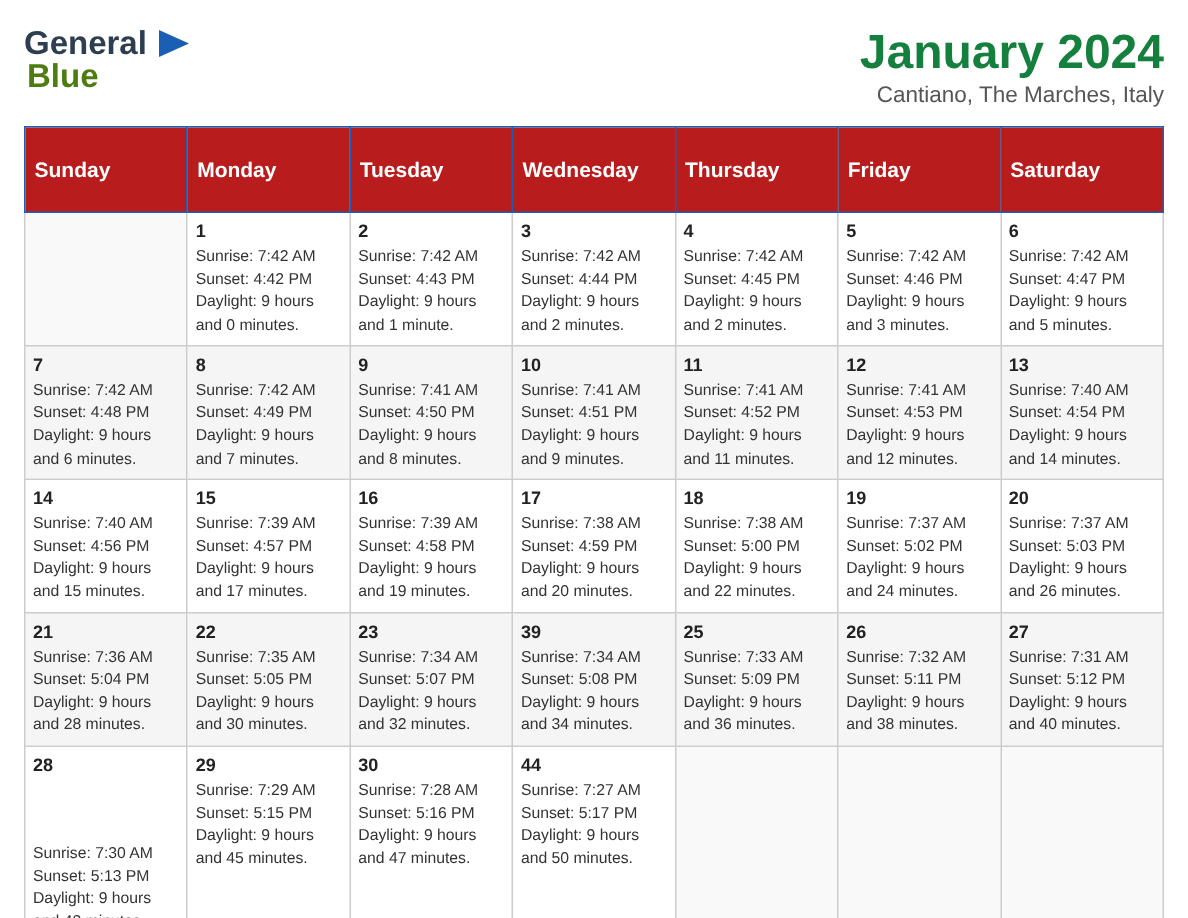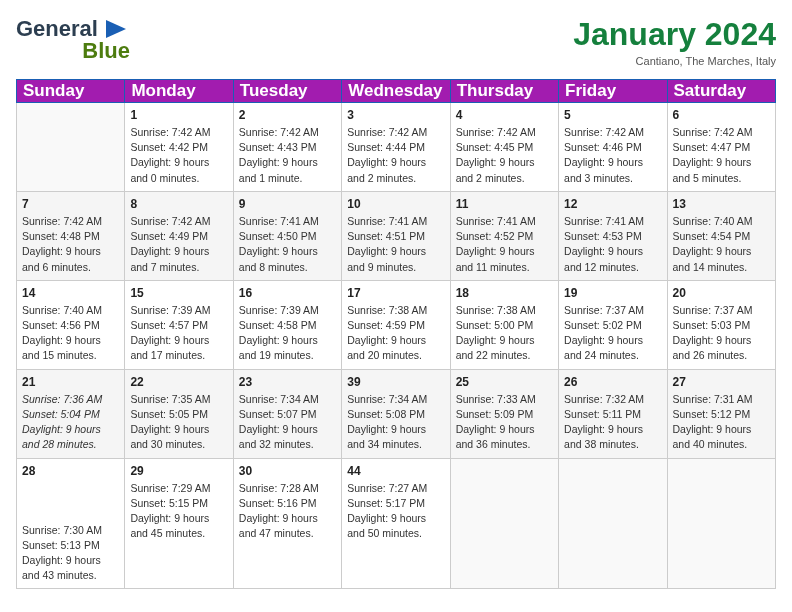--- a/index.html
+++ b/index.html
@@ -12,46 +12,46 @@
     }
     .header {
       display: flex;
       justify-content: space-between;
       align-items: flex-start;
       margin-bottom: 12px;
     }
     .logo {
       display: flex;
       flex-direction: column;
-      align-items: flex-end;
+      align-items: flex-start;
     }
     .title-block {
       text-align: right;
     }
     .cal-title {
       font-size: 32px;
       font-weight: bold;
       color: #15803d;
     }
     .cal-subtitle {
-      font-size: 11px;
+      font-size: 15px;
       color: #555;
       margin-top: 2px;
     }
     table {
       width: 100%;
       border-collapse: collapse;
       font-size: 11px;
     }
     thead tr th {
-      background-color: #a21caf;
+      background-color: #b91c1c;
       color: #fff;
       text-align: left;
-      padding: 1px 6px;
-      font-size: 17px;
+      padding: 20px 6px;
+      font-size: 14px;
       font-weight: bold;
       border: 1px solid #1a5fb4;
     }
     tbody tr td {
       border: 1px solid #ccc;
       vertical-align: top;
       padding: 5px 5px;
       min-height: 70px;
       background: #fff;
       width: calc(100% / 7);
@@ -249,21 +249,21 @@
           <div class="day-num">20</div>
           <div class="day-info" style="white-space: pre-line;">Sunrise: 7:37 AM
 Sunset: 5:03 PM
 Daylight: 9 hours
 and 26 minutes.</div>
         </td>
       </tr>
       <tr>
         <td>
           <div class="day-num">21</div>
-          <div class="day-info" style="white-space: pre-line; font-style: italic;">Sunrise: 7:36 AM
+          <div class="day-info" style="white-space: pre-line;">Sunrise: 7:36 AM
 Sunset: 5:04 PM
 Daylight: 9 hours
 and 28 minutes.</div>
         </td>
         <td>
           <div class="day-num">22</div>
           <div class="day-info" style="white-space: pre-line;">Sunrise: 7:35 AM
 Sunset: 5:05 PM
 Daylight: 9 hours
 and 30 minutes.</div>

